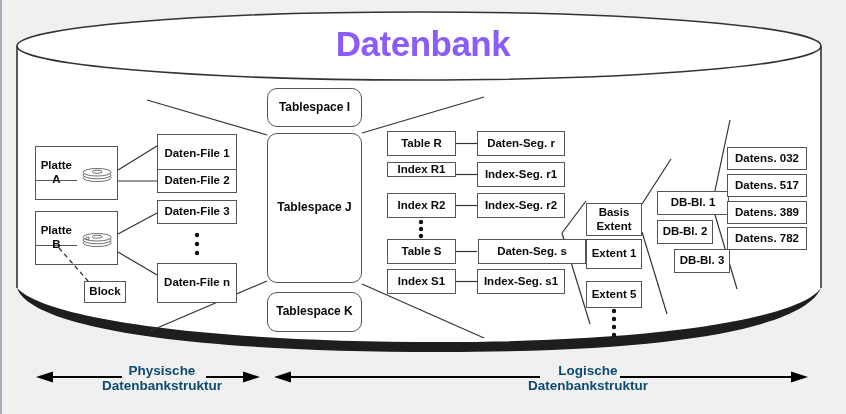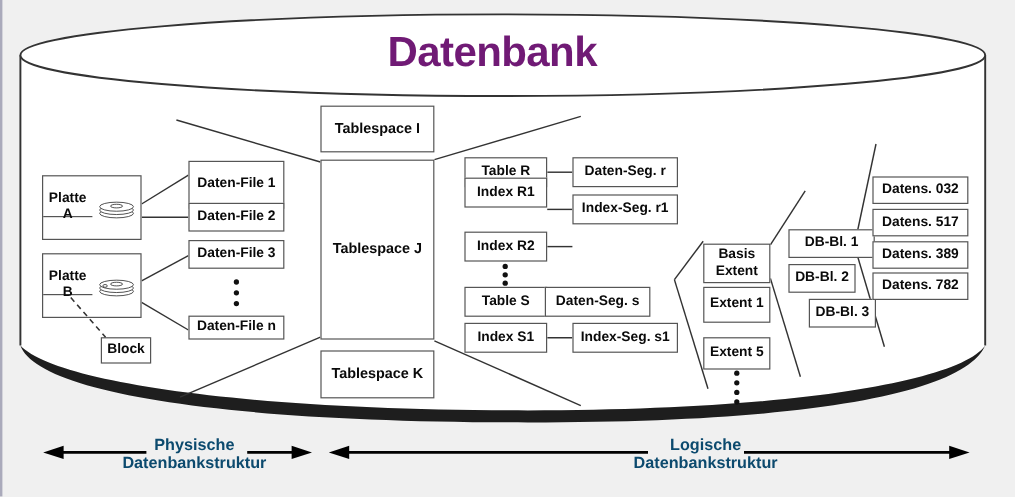--- a/index.html
+++ b/index.html
@@ -3,27 +3,27 @@
 <meta charset="utf-8">
 <style>
   html,body{margin:0;padding:0;background:#f0f0f0;}
   #stage{position:relative;width:846px;height:414px;background:#f0f0f0;overflow:hidden;
          font-family:"Liberation Sans","DejaVu Sans",sans-serif;color:#111;}
   #edge{position:absolute;left:0;top:0;width:2px;height:414px;background:#aab;}
   svg.layer{position:absolute;left:0;top:0;pointer-events:none;}
   .bx{position:absolute;box-sizing:border-box;border:1.4px solid #555;background:#fff;
       display:flex;align-items:center;justify-content:center;text-align:center;
       font-size:11.5px;font-weight:bold;line-height:1.15;color:#0a0a0a;}
-  .bx.big{font-size:12px;}
+  .bx.big{font-size:12px;border-radius:10px;}
   .platte{justify-content:flex-start;padding:0;}
   .platte-title{width:100%;height:15px;border-bottom:1.4px solid #555;box-sizing:border-box;
       display:flex;align-items:center;justify-content:center;font-size:11.5px;font-weight:bold;}
   .stack2{display:flex;flex-direction:column;gap:0px;}
-  #title{position:absolute;left:323px;top:24px;width:200px;
-         font-size:35px;font-weight:bold;letter-spacing:-0.5px;color:#701a75;}
+  #title{position:absolute;left:323px;top:24px;width:200px;text-align:center;
+         font-size:35px;font-weight:bold;letter-spacing:-0.5px;color:#8b5cf6;}
   .axis-label{position:absolute;width:200px;text-align:center;font-size:13.5px;font-weight:bold;line-height:15px;color:#0c4a6e;}
 </style>
 </head>
 <body>
 
 <div id="stage">
   <div id="edge"></div>
 
   <svg class="layer" width="846" height="414" viewBox="0 0 846 414">
 
@@ -115,33 +115,34 @@
         <ellipse cx="21" cy="19.5" rx="3.6" ry="2.3"></ellipse>
       </g>
     </svg>
   </div>
 
   <div class="bx" style="left:84px;top:281px;width:42px;height:22px">Block</div>
 
   <div class="bx" style="left:157px;top:134px;width:80px;height:40px">Daten-File 1</div>
   <div class="bx" style="left:157px;top:169px;width:80px;height:24px">Daten-File 2</div>
   <div class="bx" style="left:157px;top:200px;width:80px;height:24px">Daten-File 3</div>
-  <div class="bx" style="left:157px;top:263px;width:80px;height:20px">Daten-File n</div>
+  <div class="bx" style="left:157px;top:263px;width:80px;height:40px">Daten-File n</div>
 
   <div class="bx big" style="left:267px;top:88px;width:95px;height:39px">Tablespace I</div>
   <div class="bx big" style="left:267px;top:133px;width:95px;height:150px">Tablespace J</div>
   <div class="bx big" style="left:267px;top:292px;width:95px;height:40px">Tablespace K</div>
 
   <div class="bx" style="left:387px;top:131px;width:69px;height:25px">Table R</div>
   <div class="bx" style="left:477px;top:131px;width:88px;height:25px">Daten-Seg. r</div>
-  <div class="bx" style="left:387px;top:148px;width:69px;height:25px">Index R1</div>
+  <div class="bx" style="left:387px;top:162px;width:69px;height:15px">Index R1</div>
   <div class="bx" style="left:477px;top:162px;width:88px;height:25px">Index-Seg. r1</div>
   <div class="bx" style="left:387px;top:193px;width:69px;height:25px">Index R2</div>
+  <div class="bx" style="left:477px;top:193px;width:88px;height:25px">Index-Seg. r2</div>
   <div class="bx" style="left:387px;top:239px;width:69px;height:25px">Table S</div>
-  <div class="bx" style="left:454px;top:239px;width:88px;height:25px">Daten-Seg. s</div>
+  <div class="bx" style="left:478px;top:239px;width:108px;height:25px">Daten-Seg. s</div>
   <div class="bx" style="left:387px;top:269px;width:69px;height:25px">Index S1</div>
   <div class="bx" style="left:477px;top:269px;width:88px;height:25px">Index-Seg. s1</div>
 
   <div class="bx stack2" style="left:586px;top:203px;width:56px;height:33px">
     <span>Basis</span>
     <span>Extent</span>
   </div>
   <div class="bx" style="left:586px;top:239px;width:56px;height:30px">Extent 1</div>
   <div class="bx" style="left:586px;top:281px;width:56px;height:27px">Extent 5</div>
 

